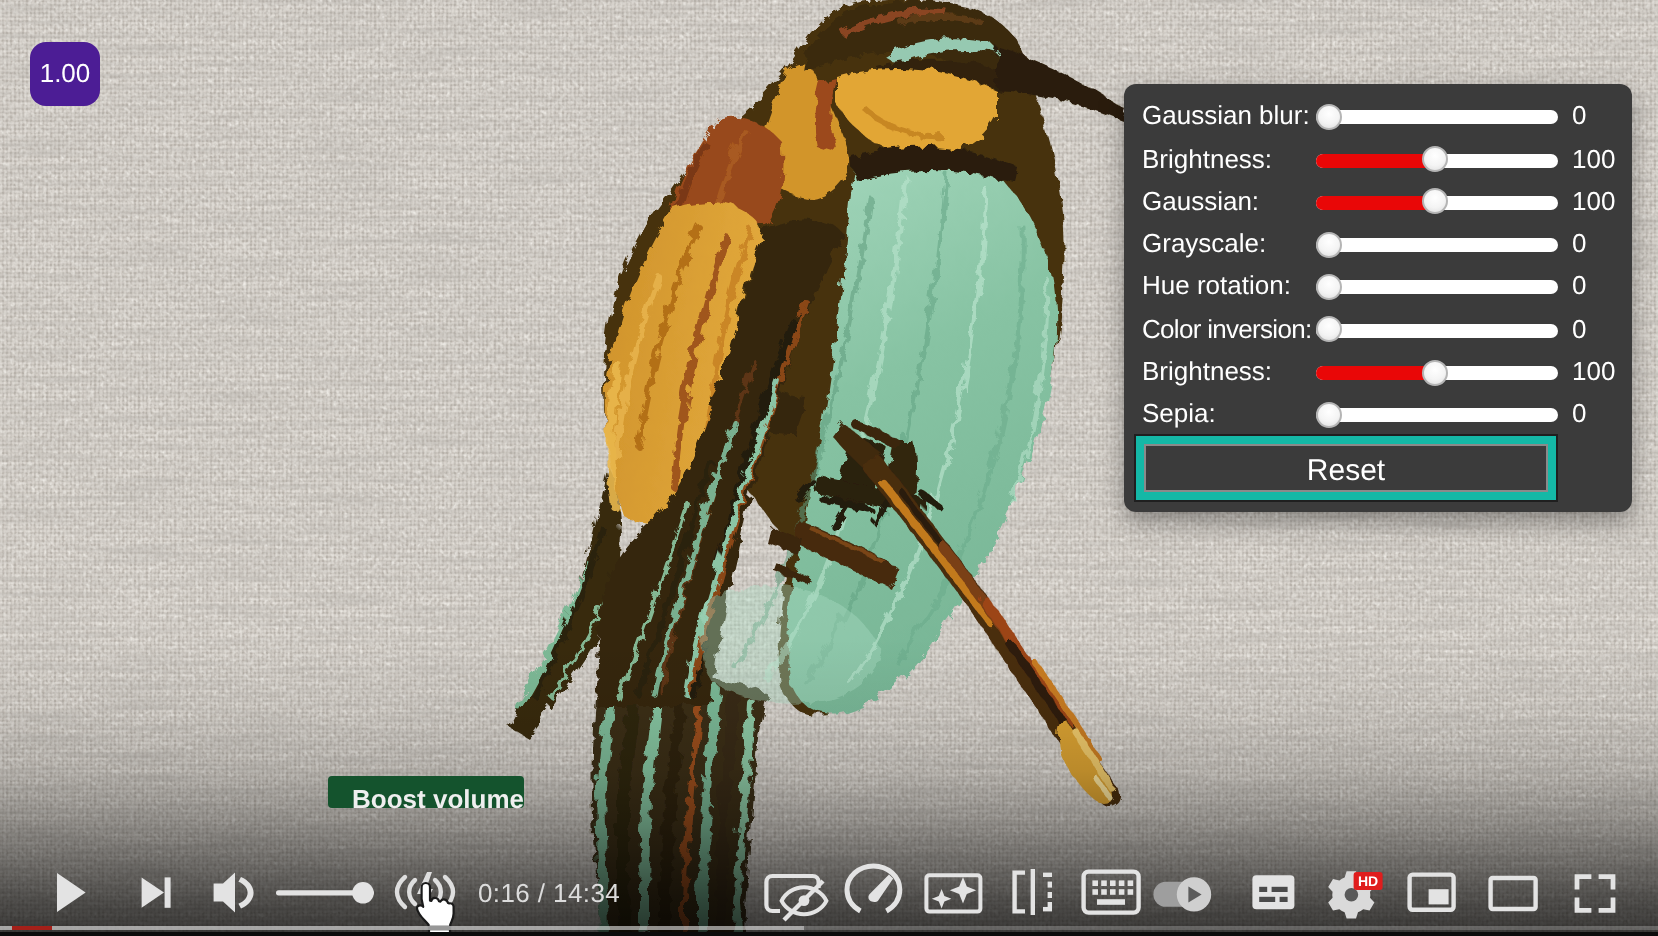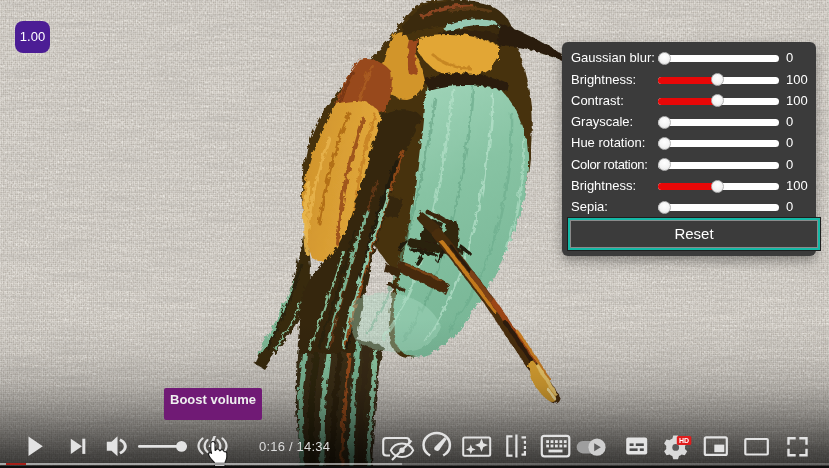--- a/index.html
+++ b/index.html
@@ -15,24 +15,24 @@
  background:linear-gradient(to bottom, rgba(0,0,0,0) 0%, rgba(0,0,0,0.05) 25%, rgba(0,0,0,0.14) 45%, rgba(0,0,0,0.30) 62%, rgba(0,0,0,0.48) 77%, rgba(0,0,0,0.62) 89%, rgba(0,0,0,0.72) 100%);}
 #badge{position:absolute;left:15px;top:21px;width:35px;height:32px;background:#4c1d95;border-radius:8px;color:#fff;font-size:13px;line-height:32px;text-align:center;}
 
 #panel{position:absolute;left:562px;top:42px;width:254px;height:214px;background:#3b3b3b;border-radius:6px;box-shadow:0 5px 12px rgba(0,0,0,0.35);}
 .row{position:absolute;left:0;width:254px;height:20px;}
 .row .lbl{position:absolute;left:9px;top:2px;color:#fff;font-size:13px;white-space:nowrap;}
 .row .track{position:absolute;left:96px;top:7px;width:121px;height:7px;background:#fff;border-radius:3.5px;}
 .row .fill{position:absolute;left:0;top:0;height:7px;background:#e90707;border-radius:3.5px 0 0 3.5px;}
 .row .thumb{position:absolute;top:-3.5px;width:13px;height:13px;border-radius:50%;background:radial-gradient(circle at 50% 35%,#ffffff 0%,#f4f4f4 55%,#dcdcdc 100%);border:1px solid #b5b5b5;}
 .row .val{position:absolute;left:224px;top:2px;color:#fff;font-size:13px;}
-#reset{position:absolute;left:6px;top:176px;width:252px;height:32px;background:#3b3b3b;border:2px solid #14b8a6;box-shadow:0 0 0 1px #1f1f1f, inset 0 0 0 1px #8a8a8a;color:#fff;font-size:15px;text-align:center;line-height:28px;}
-
-#tooltip{position:absolute;left:164px;top:388px;width:98px;height:32px;background:#701a75;border-radius:2px;color:#efefef;font-size:13px;font-weight:bold;text-align:center;line-height:24px;}
-#time{position:absolute;left:239px;top:439px;color:#dcdcdc;font-size:13px;letter-spacing:0.2px;margin-left:20px;}
+#reset{position:absolute;left:6px;top:176px;width:210px;height:32px;background:#3b3b3b;border:4px solid #14b8a6;box-shadow:0 0 0 1px #1f1f1f, inset 0 0 0 1px #8a8a8a;color:#fff;font-size:15px;text-align:center;line-height:28px;}
+
+#tooltip{position:absolute;left:164px;top:388px;width:98px;height:16px;background:#14532d;border-radius:2px;color:#efefef;font-size:13px;font-weight:bold;text-align:right;line-height:24px;}
+#time{position:absolute;left:239px;top:439px;color:#dcdcdc;font-size:13px;letter-spacing:0.2px;}
 
 #pbase{position:absolute;left:0;top:463.2px;width:829px;height:2.1px;background:rgba(255,255,255,0.22);}
 #pbuf{position:absolute;left:0;top:463.2px;width:402px;height:2.1px;background:rgba(255,255,255,0.42);}
 #pred{position:absolute;left:6px;top:463.2px;width:20px;height:2.1px;background:#a42019;}
 #bstrip{position:absolute;left:0;top:465.5px;width:829px;height:2.5px;background:#0c0c0c;}
 </style>
 </head>
 <body>
 <div id="player">
   <div id="video"></div>
@@ -182,21 +182,21 @@
       </div>
     <div class="row" style="top:27.5px">
         <span class="lbl">Brightness:</span>
         <span class="track">
           <span class="fill" style="width:60px"></span>
           <span class="thumb" style="left:53px"></span>
         </span>
         <span class="val">100</span>
       </div>
     <div class="row" style="top:48.8px">
-        <span class="lbl">Contrast:</span>
+        <span class="lbl">Gaussian:</span>
         <span class="track">
           <span class="fill" style="width:60px"></span>
           <span class="thumb" style="left:53px"></span>
         </span>
         <span class="val">100</span>
       </div>
     <div class="row" style="top:70.1px">
         <span class="lbl">Grayscale:</span>
         <span class="track">
           <span class="thumb" style="left:0px"></span>
@@ -204,21 +204,21 @@
         <span class="val">0</span>
       </div>
     <div class="row" style="top:91.4px">
         <span class="lbl">Hue rotation:</span>
         <span class="track">
           <span class="thumb" style="left:0px"></span>
         </span>
         <span class="val">0</span>
       </div>
     <div class="row" style="top:112.7px">
-        <span class="lbl" style="letter-spacing:-0.35px">Color rotation:</span>
+        <span class="lbl" style="letter-spacing:-0.35px">Color inversion:</span>
         <span class="track">
           <span class="thumb" style="left:0px"></span>
         </span>
         <span class="val">0</span>
       </div>
     <div class="row" style="top:134px">
         <span class="lbl">Brightness:</span>
         <span class="track">
           <span class="fill" style="width:60px"></span>
           <span class="thumb" style="left:53px"></span>

